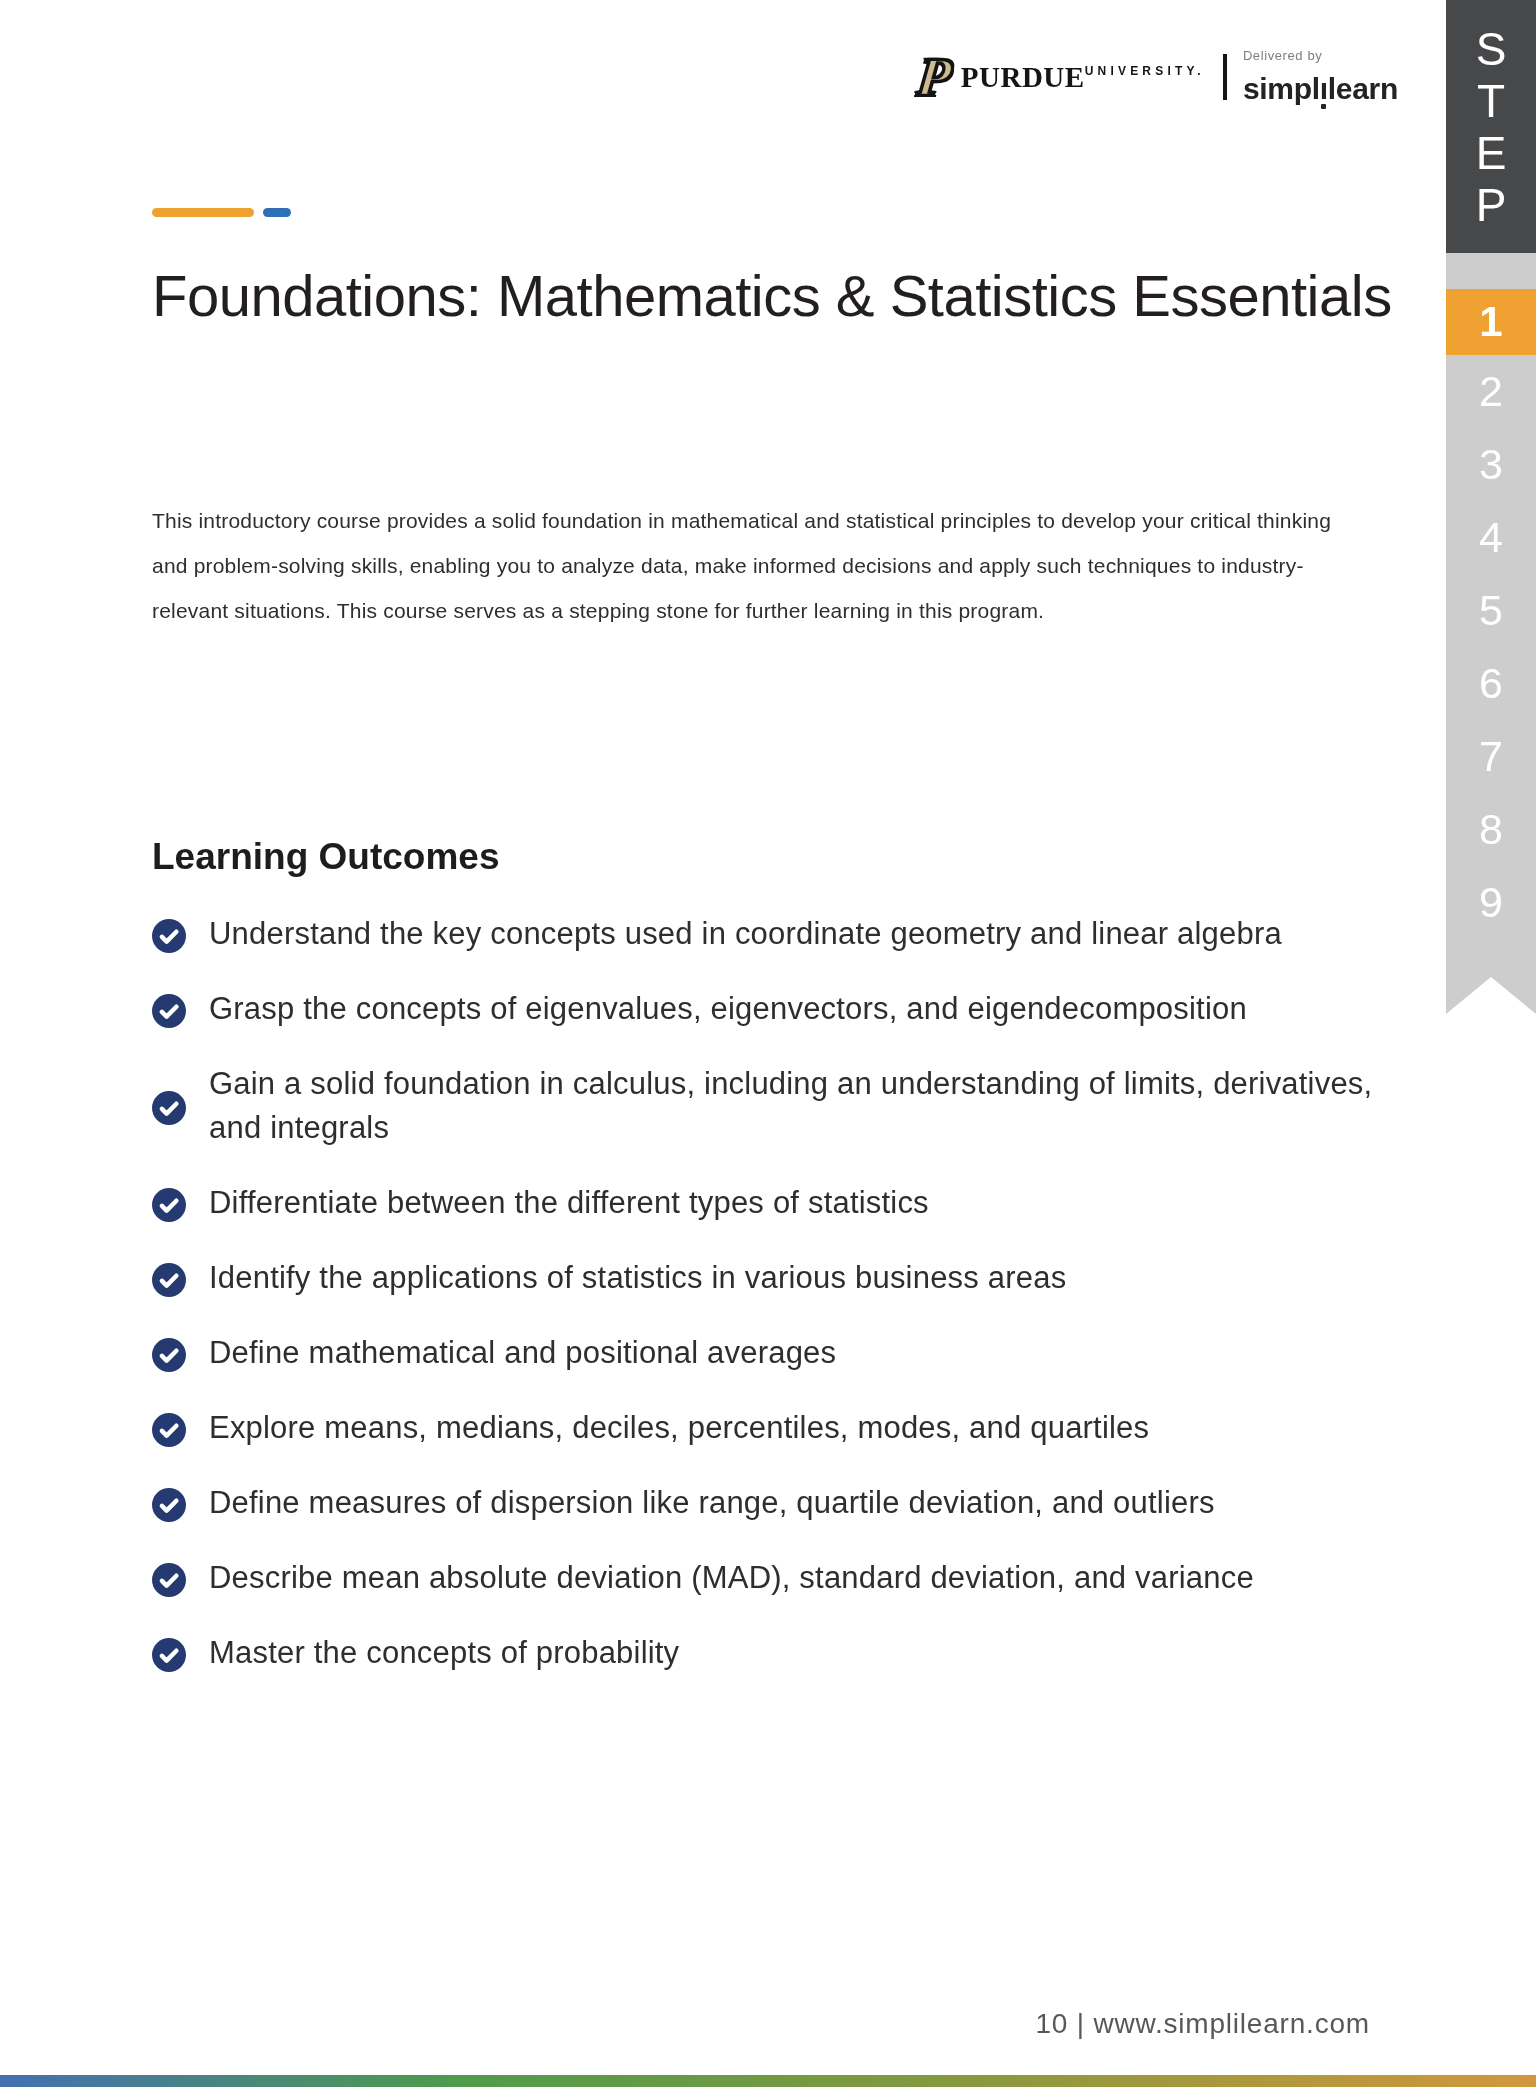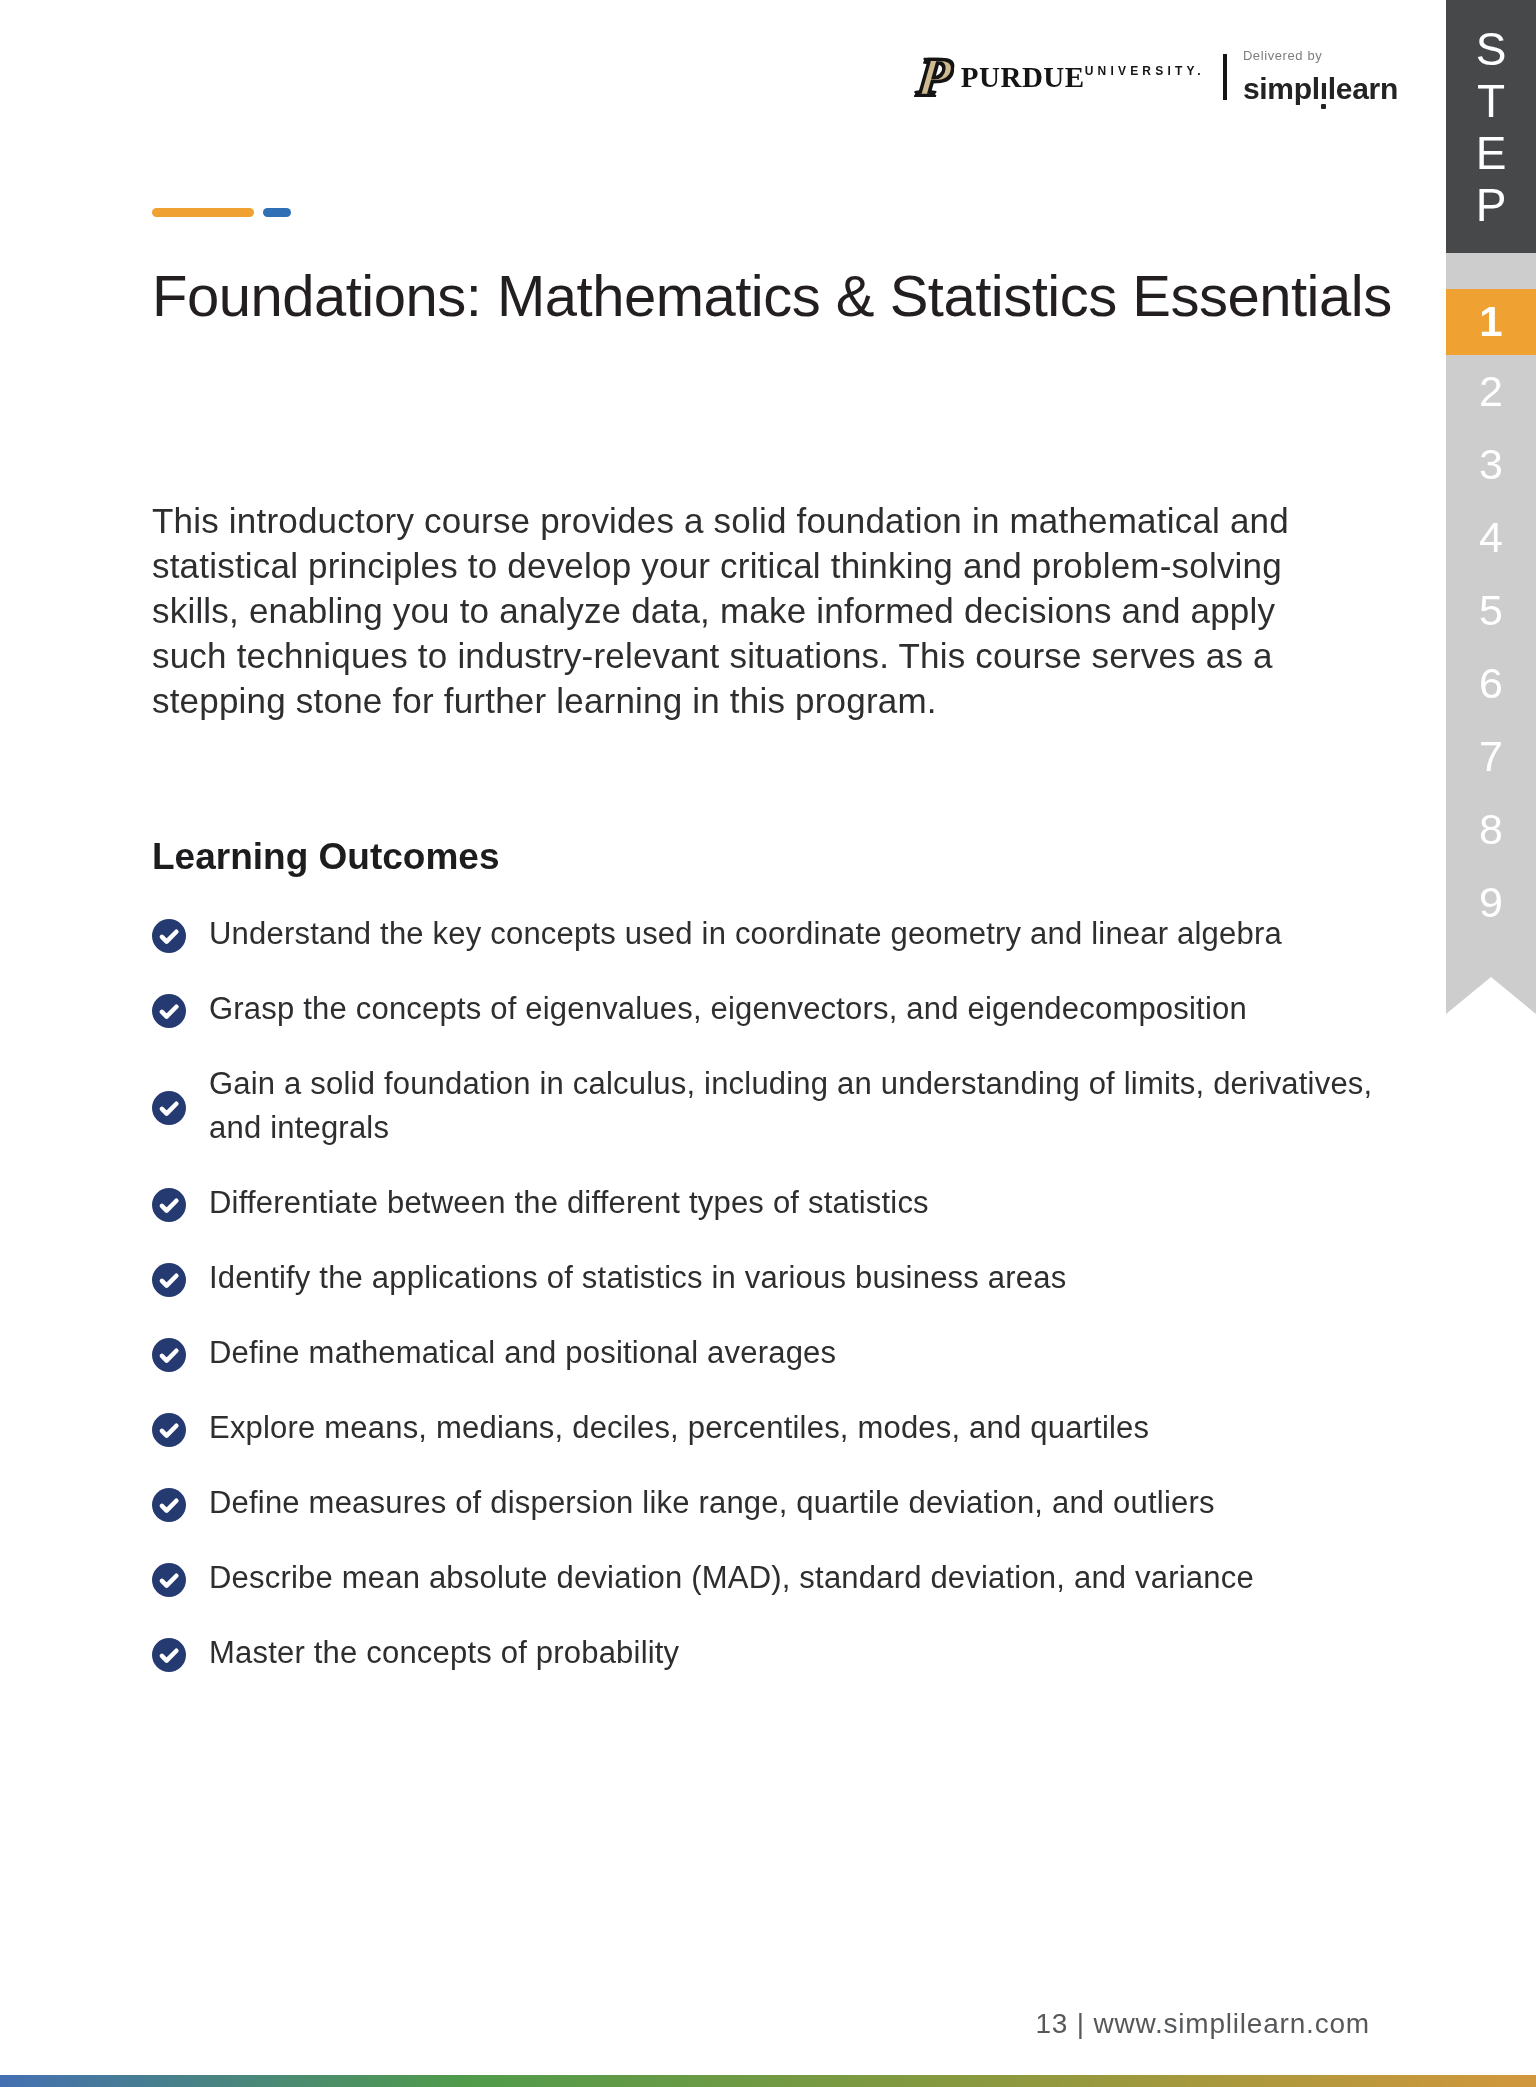--- a/index.html
+++ b/index.html
@@ -55,21 +55,21 @@
   .bar-orange { width:102px; height:9px; border-radius:5px; background:#efa231; }
   .bar-blue   { width:28px;  height:9px; border-radius:5px; background:#2e6fb6; }
 
   
   .page-title {
     position:absolute; top:250px; left:152px; width:1240px;
     font-size:58px; line-height:92px; font-weight:300; color:#231f20; letter-spacing:-0.5px;
   }
   .intro {
     position:absolute; top:498px; left:152px; width:1196px;
-    font-size:35px; line-height:45px; color:#2e2e30; letter-spacing:0.2px;
+    font-size:21px; line-height:45px; color:#2e2e30; letter-spacing:0.2px;
   }
 
   
   .lo-heading {
     position:absolute; top:836px; left:152px;
     font-size:37px; font-weight:700; color:#1d1d1f;
   }
   .outcomes { position:absolute; top:912px; left:152px; width:1250px; }
   .outcome-item { display:flex; gap:23px; margin-bottom:31px; align-items:center; }
   .check-wrap { width:34px; height:34px; flex:none; margin-top:4px; }
@@ -217,14 +217,14 @@
       <span class="check-wrap">
         <svg viewBox="0 0 24 24">
           <circle cx="12" cy="12" r="12" fill="#253a70"></circle>
           <path d="M7 12.6l3.3 3.3L17.2 9" stroke="#ffffff" stroke-width="3.2" fill="none" stroke-linecap="round" stroke-linejoin="round"></path>
         </svg>
       </span>
       <span class="outcome-text">Master the concepts of probability</span>
     </div>
   </div>
 
-<div class="footer-text">13 | www.simplilearn.com</div>
+<div class="footer-text">10 | www.simplilearn.com</div>
 <div class="bottom-bar"></div>
 
 </body></html>

